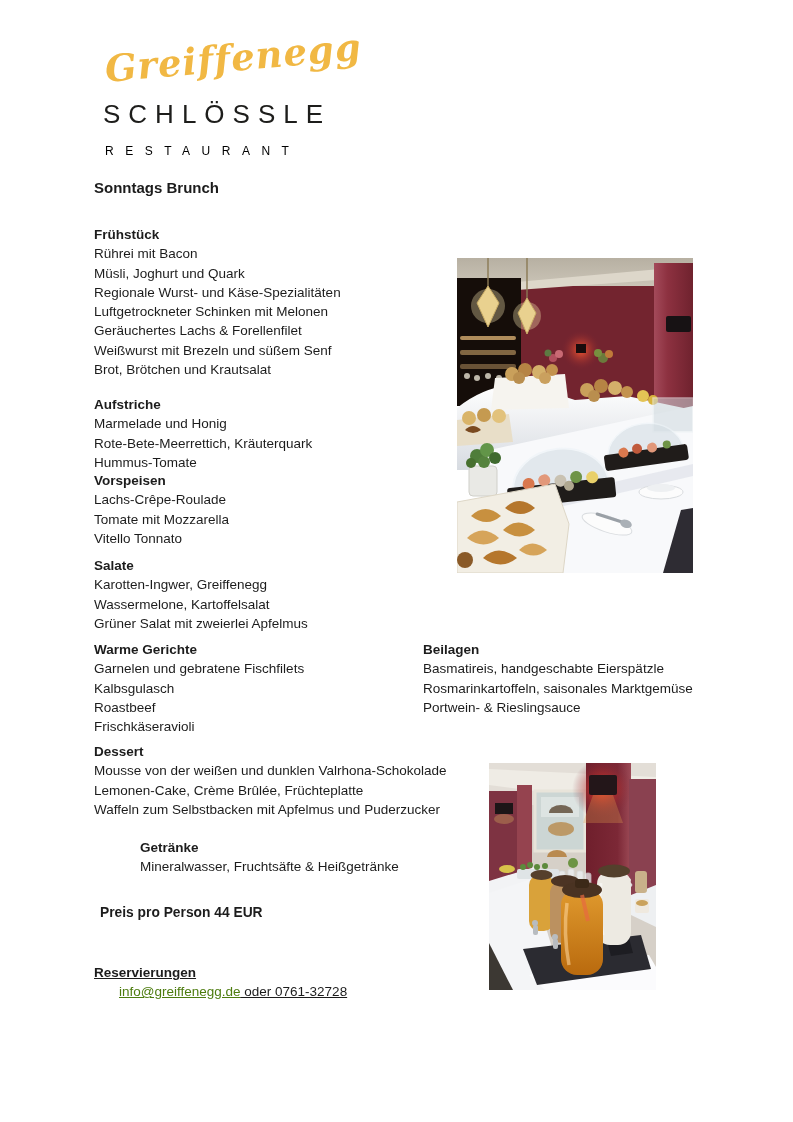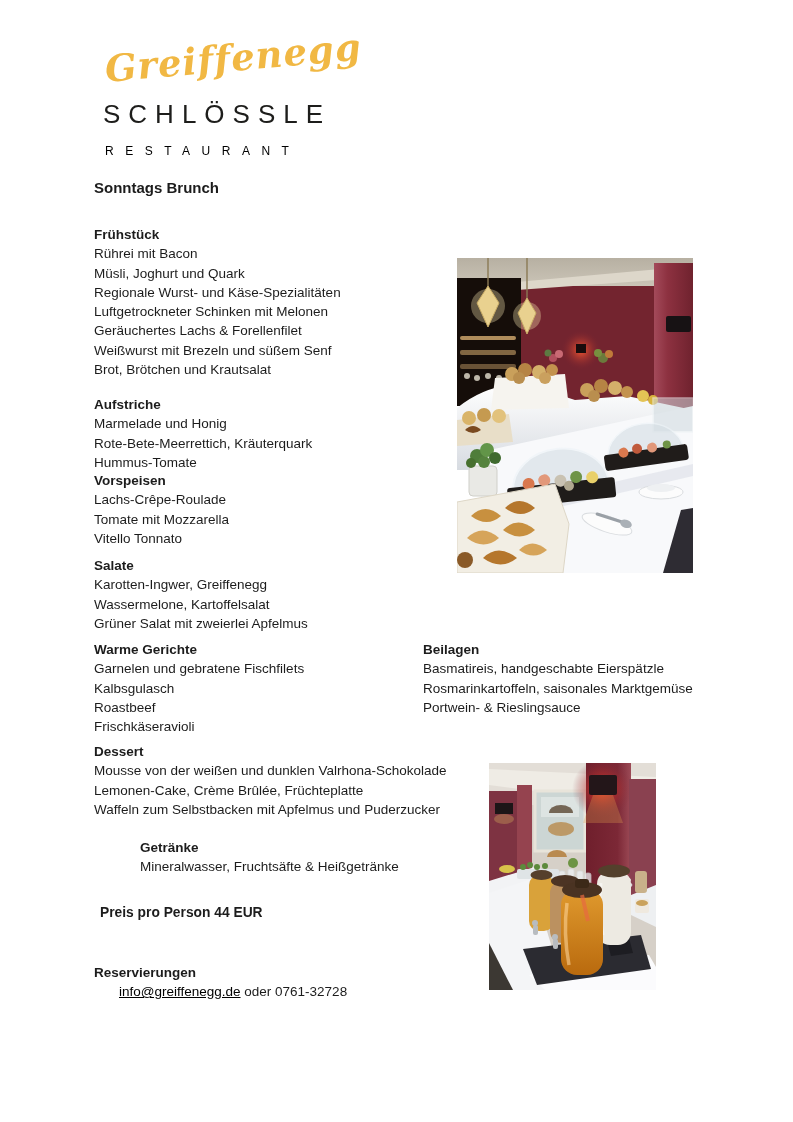--- a/index.html
+++ b/index.html
@@ -15,21 +15,21 @@
     letter-spacing:1px; white-space:nowrap;
   }
   .logo-word{font-size:26px; letter-spacing:8px; color:#1d1d1b; white-space:nowrap; font-weight:500;}
   .logo-sub{font-size:12px; letter-spacing:11.5px; color:#000000; white-space:nowrap;}
   
   .title{font-size:15px; font-weight:bold; white-space:nowrap;}
   .sec{line-height:19.3px; font-size:13.5px;}
   .h{font-weight:bold; white-space:nowrap;}
   .it{white-space:nowrap;}
   .price{font-size:13.8px; font-weight:bold; white-space:nowrap;margin-left:6px;}
-  a.email{color:#000000; text-decoration:underline; cursor:pointer;padding-left:25px;}
+  a.email{color:#4d7c0f; text-decoration:underline; cursor:pointer;padding-left:25px;}
   .photo{overflow:hidden; line-height:0;}
 </style>
 </head>
 <body>
 
 <div class="page">
 
   <div class="abs" style="left:105px; top:47px;">
     <div class="logo-script">Greiffenegg</div>
   </div>
@@ -92,21 +92,21 @@
     <div class="it">Waffeln zum Selbstbacken mit Apfelmus und Puderzucker</div>
   </div>
 
   <div class="abs sec" style="left:92px; top:838px;margin-left:48px;">
     <div class="h">Getränke</div>
     <div class="it">Mineralwasser, Fruchtsäfte &amp; Heißgetränke</div>
   </div>
 
   <div class="abs price" style="left:94px; top:905px;">Preis pro Person 44 EUR</div>
 
-  <div class="abs sec" style="left:94px; top:963px;">
+  <div class="abs sec" style="left:94px; top:963px;text-decoration:underline;">
     <div class="h">Reservierungen</div>
     <div class="it"><a class="email">info@greiffenegg.de</a><span> oder 0761-32728</span></div>
   </div>
 
   <div class="abs photo" style="left:457px; top:258px; width:236px; height:315px;">
     <svg width="236" height="315" viewBox="0 0 236 315" preserveAspectRatio="none">
       <defs>
         <linearGradient id="p1ceil" x1="0" y1="0" x2="0" y2="1">
           <stop offset="0" stop-color="#b7b0a2"></stop>
             <stop offset="1" stop-color="#e9e4d8"></stop>

